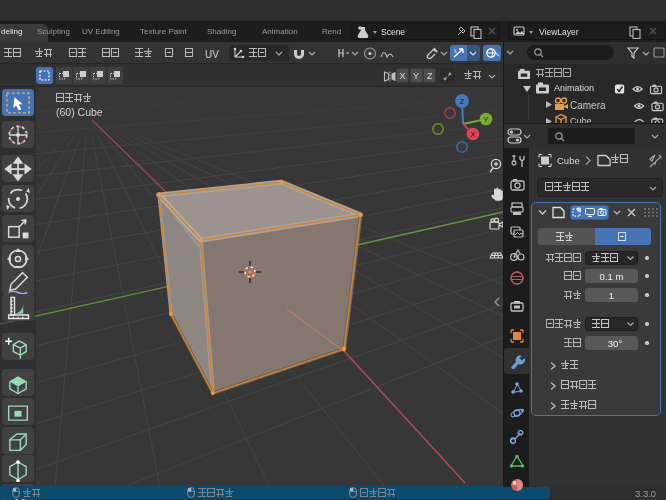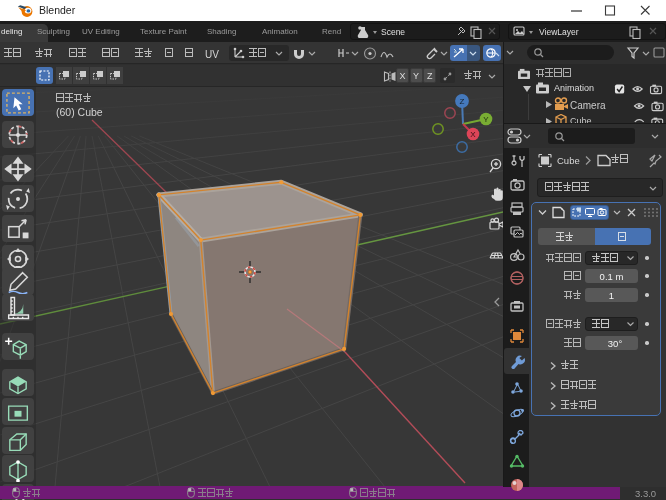--- a/index.html
+++ b/index.html
@@ -31,35 +31,20 @@
  linear-gradient(currentColor,currentColor) 2px 4px/4px 1px no-repeat,
  linear-gradient(currentColor,currentColor) 0 8px/8px 1px no-repeat}
 .ge{background:
  linear-gradient(currentColor,currentColor) 4px 0/1px 9px no-repeat,
  linear-gradient(currentColor,currentColor) 0 3px/8px 1px no-repeat,
  linear-gradient(currentColor,currentColor) 1px 8px/6px 1px no-repeat,
  linear-gradient(currentColor,currentColor) 1px 5px/2px 1px no-repeat,
  linear-gradient(currentColor,currentColor) 5px 5px/2px 1px no-repeat}
 </style></head><body>
 <div id="root">
-<div class="abs" style="left:0;top:0;width:666px;height:21px;background:#ffffff">
-<svg class="abs" style="left:17px;top:3px" width="17" height="15" viewBox="0 0 17 15">
-<circle cx="10" cy="8.5" r="5.4" fill="#ea7600"></circle>
-<ellipse cx="11" cy="7.6" rx="3.4" ry="2.9" fill="#fff"></ellipse>
-<ellipse cx="11.4" cy="7.9" rx="1.9" ry="1.6" fill="#2a6bac"></ellipse>
-<path d="M1.2 4.2 L9 7.2 L6.2 9.8 Z" fill="#ea7600"></path>
-<path d="M0.8 3.6 L7.5 6.1 L9.6 4.3 L3.4 2.2 Z" fill="#2a4b66"></path>
-</svg>
-<div class="abs" style="left:39px;top:4px;font-size:10.5px;color:#1c1c1c">Blender</div>
-<svg class="abs" style="left:560px;top:0" width="106" height="21" viewBox="0 0 106 21">
-<line x1="11" y1="11" x2="22" y2="11" stroke="#333" stroke-width="1.2"></line>
-<rect x="45.5" y="6" width="9" height="9" fill="none" stroke="#3a3a3a" stroke-width="1.1"></rect>
-<path d="M81 6 L89.5 14.5 M89.5 6 L81 14.5" stroke="#3a3a3a" stroke-width="1.1"></path>
-</svg>
-</div>
 <div class="abs" style="left:0;top:21px;width:666px;height:21px;background:#1d1d1d;overflow:hidden">
 <div class="abs" style="left:-10px;top:3px;width:58px;height:18px;background:#3a3a3a;border-radius:5px 5px 0 0"></div>
 <div class="abs" style="left:1px;top:6px;font-size:8px;color:#e8e8e8">deling</div>
 <div class="abs" style="left:37px;top:6px;font-size:8px;color:#9b9b9b">Sculpting</div>
 <div class="abs" style="left:82px;top:6px;font-size:8px;color:#9b9b9b">UV Editing</div>
 <div class="abs" style="left:140px;top:6px;font-size:8px;color:#9b9b9b">Texture Paint</div>
 <div class="abs" style="left:207px;top:6px;font-size:8px;color:#9b9b9b">Shading</div>
 <div class="abs" style="left:262px;top:6px;font-size:8px;color:#9b9b9b">Animation</div>
 <div class="abs" style="left:322px;top:6px;font-size:8px;color:#9b9b9b">Rend</div>
 <div class="abs" style="left:350px;top:2px;width:150px;height:17px;background:#1c1c1c;border-radius:3px;border:1px solid #131313"></div>
@@ -393,21 +378,21 @@
         <path d="M5 9 l7 -4 l7 4 l0 7 l-7 4 l-7 -4 Z M12 5 l0 16" stroke="#98dcb8" stroke-width="1.2" fill="none"></path>
         <circle cx="12" cy="5" r="1.6" fill="#fff"></circle>
         <circle cx="12" cy="21" r="1.6" fill="#fff"></circle>
       </svg>
 <div class="abs" style="left:2px;top:398px;width:32px;height:27px;background:#414141;border-radius:4px"></div>
 <svg class="abs" style="left:4px;top:399px" width="28" height="26" viewBox="0 0 24 22">
         <path d="M4 19 L15 8 l3 3 L8 20 Z" fill="none" stroke="#d8d8d8" stroke-width="1.2"></path>
         <path d="M15 8 l3 -4 l3 4 l-3 3 Z" fill="#98dcb8"></path>
       </svg>
 </div>
-<div class="abs" style="left:0;top:486px;width:620px;height:13px;background:#701a75;color:#8f8f8f;font-size:9px">
+<div class="abs" style="left:0;top:486px;width:550px;height:13px;background:#0c4a6e;color:#8f8f8f;font-size:9px">
 <svg class="abs" style="left:12px;top:1px" width="8" height="11" viewBox="0 0 8 11">
 <rect x="0.7" y="0.7" width="6.6" height="9.6" rx="3" fill="none" stroke="#909090" stroke-width="1"></rect>
 <path d="M1 4.5 l6 0 M4 1 l0 3.5" stroke="#909090" stroke-width="0.8"></path>
 <rect x="1.2" y="1.2" width="2.8" height="3" fill="#bbb"></rect>
 </svg>
 <div class="abs" style="left:23px;top:2px">
         <span class="cjr" style="font-size:0;letter-spacing:0;"><i class="g ge"></i><i class="g gc"></i></span>
       </div>
 <svg class="abs" style="left:187px;top:1px" width="8" height="11" viewBox="0 0 8 11">
 <rect x="0.7" y="0.7" width="6.6" height="9.6" rx="3" fill="none" stroke="#909090" stroke-width="1"></rect>

